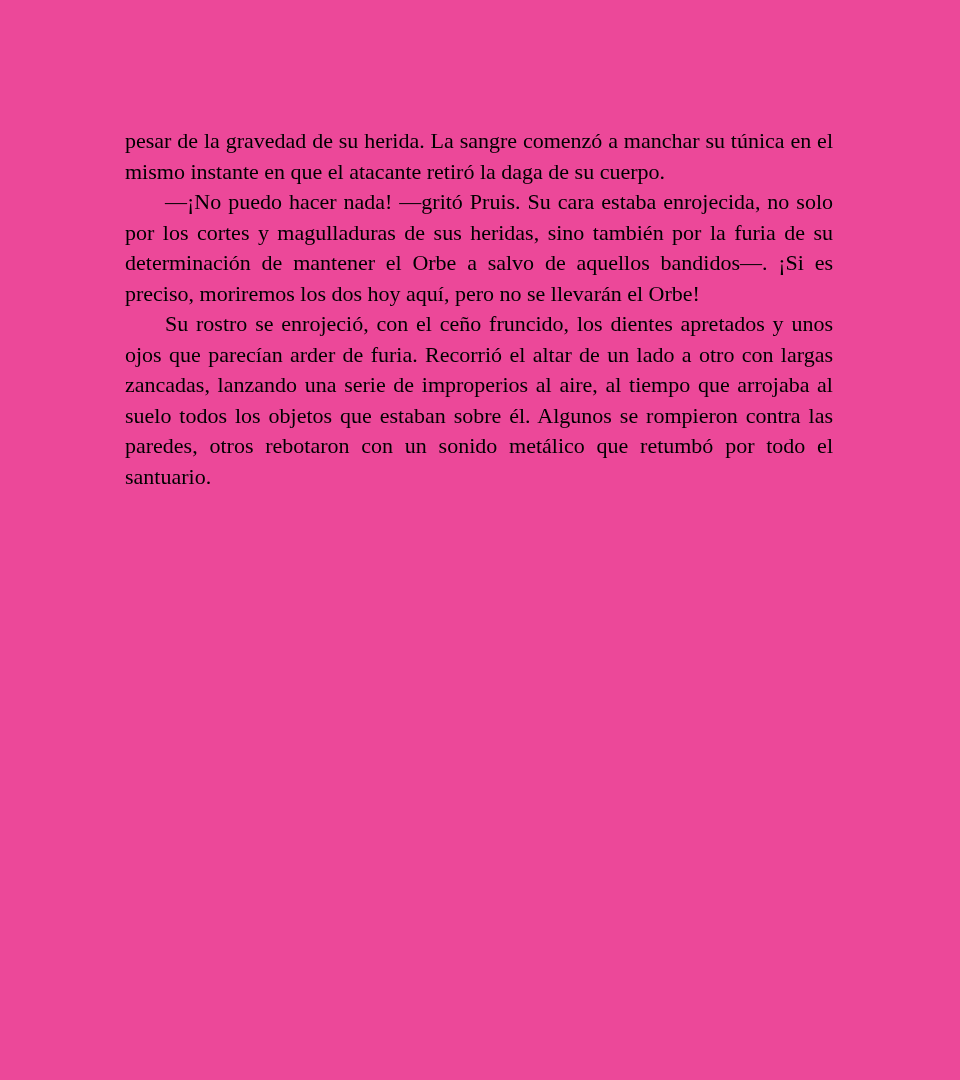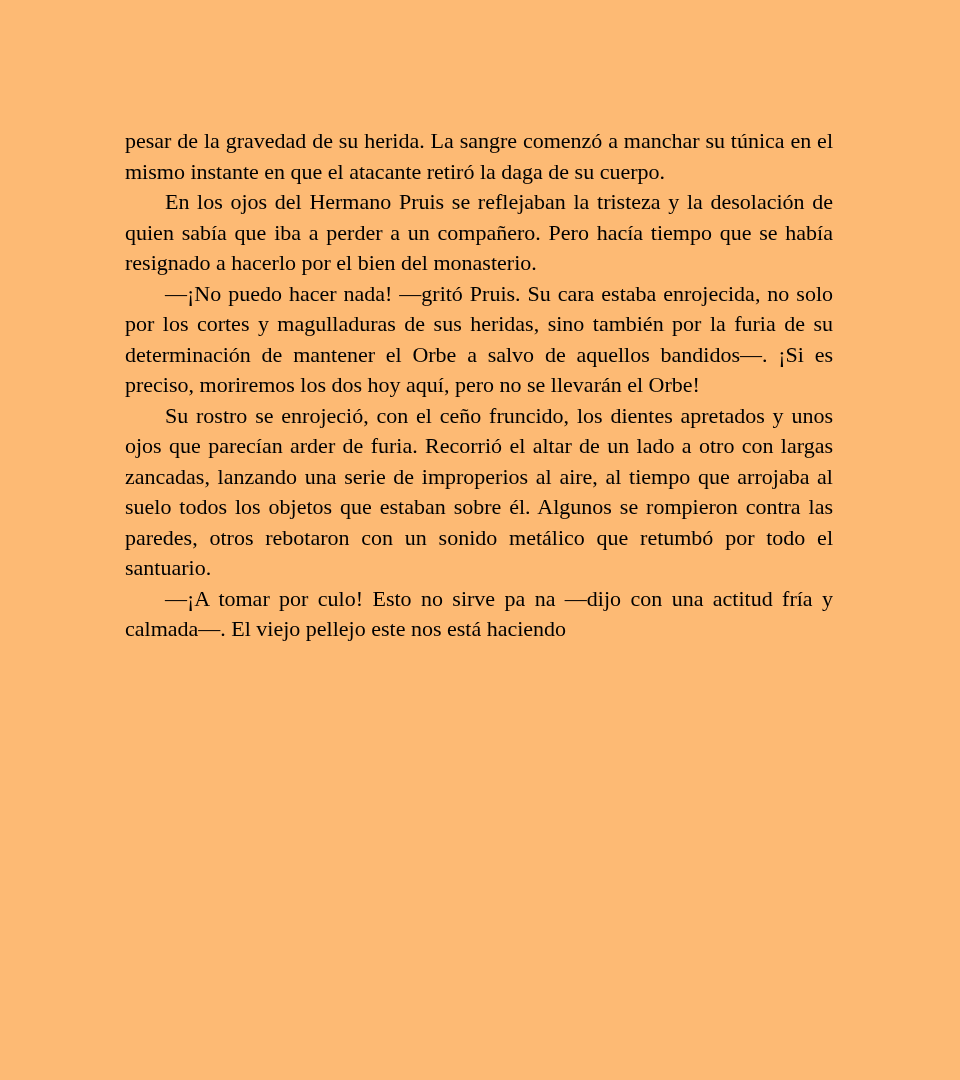--- a/index.html
+++ b/index.html
@@ -12,21 +12,21 @@
     background: #ffffff;
     overflow: hidden;
     position: relative;
   }
   .book-page {
     position: absolute;
     left: 0;
     top: 0;
     width: 960px;
     height: 1080px;
-    background: #fdba74;
+    background: #ec4899;
   }
   .text-block {
     position: absolute;
     left: 125px;
     top: 126px;
     width: 708px;
     font-family: "Liberation Serif", "DejaVu Serif", serif;
     font-size: 22px;
     line-height: 30.5px;
     color: #000000;
@@ -40,18 +40,16 @@
   .text-block p.indent {
     text-indent: 40px;
   }
 </style>
 </head>
 <body>
 
 <div class="book-page">
   <div class="text-block">
     <p>pesar de la gravedad de su herida. La sangre comenzó a manchar su túnica en el mismo instante en que el atacante retiró la daga de su cuerpo.</p>
-    <p class="indent">En los ojos del Hermano Pruis se reflejaban la tristeza y la desolación de quien sabía que iba a perder a un compañero. Pero hacía tiempo que se había resignado a hacerlo por el bien del monasterio.</p>
     <p class="indent">—¡No puedo hacer nada! —gritó Pruis. Su cara estaba enrojecida, no solo por los cortes y magulladuras de sus heridas, sino también por la furia de su determinación de mantener el Orbe a salvo de aquellos bandidos—. ¡Si es preciso, moriremos los dos hoy aquí, pero no se llevarán el Orbe!</p>
     <p class="indent">Su rostro se enrojeció, con el ceño fruncido, los dientes apretados y unos ojos que parecían arder de furia. Recorrió el altar de un lado a otro con largas zancadas, lanzando una serie de improperios al aire, al tiempo que arrojaba al suelo todos los objetos que estaban sobre él. Algunos se rompieron contra las paredes, otros rebotaron con un sonido metálico que retumbó por todo el santuario.</p>
-    <p class="indent">—¡A tomar por culo! Esto no sirve pa na —dijo con una actitud fría y calmada—. El viejo pellejo este nos está haciendo</p>
   </div>
 </div>
 
 </body></html>

